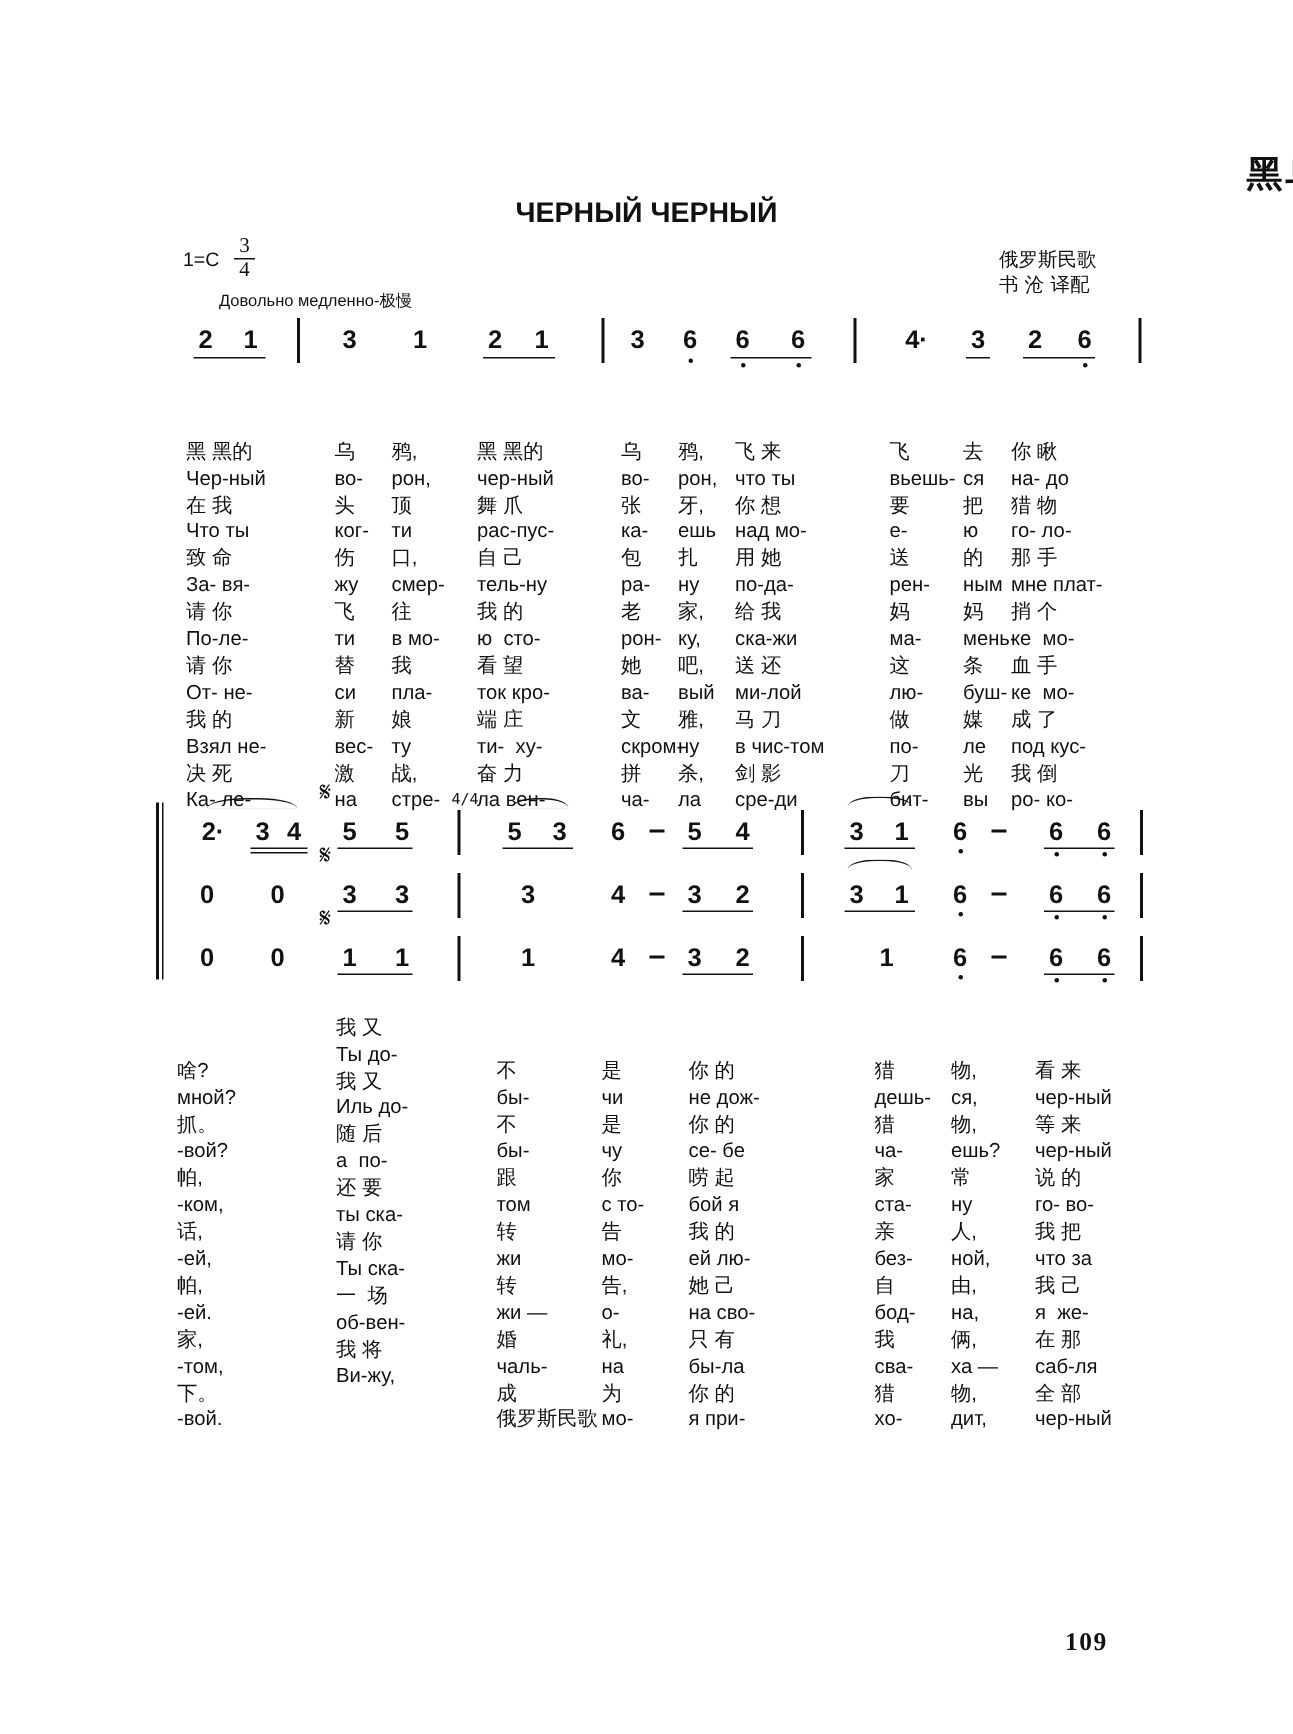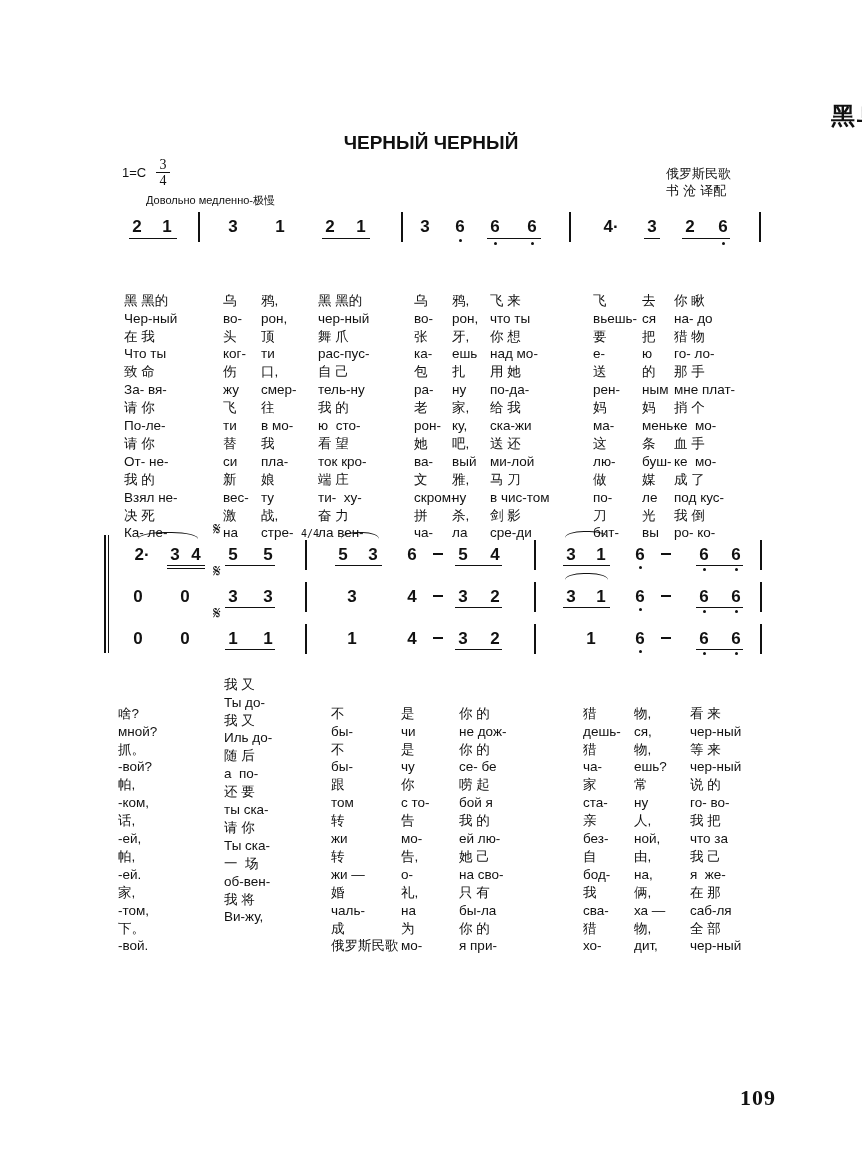--- a/index.html
+++ b/index.html
@@ -18,21 +18,21 @@
   .n { position: absolute; font-family: "Liberation Sans", sans-serif; font-weight: bold; font-size: 17px; width: 14px; text-align: center; }
   .ul { position: absolute; border-top: 1.5px solid #111; }
   .dot { position: absolute; width: 3px; height: 3px; background: #111; border-radius: 50%; }
   .bl { position: absolute; width: 1.5px; background: #111; }
   .dash { position: absolute; width: 10px; height: 1.5px; background: #111; }
   .lyric { position: absolute; font-family: "Liberation Sans", sans-serif; font-size: 13.5px; line-height: 17.9px; white-space: pre; }
   .lyric div { height: 17.9px; }
   .slur { position: absolute; border-top: 1.3px solid #111; border-radius: 50% 50% 0 0 / 8px 8px 0 0; height: 6px; }
   .segno { position: absolute; font-size: 18px; line-height: 18px; font-family: "DejaVu Sans", sans-serif; }
   .ts2 { position: absolute; font-family: "DejaVu Sans Mono", monospace; font-size: 10px; }
-  .pagenum { left: 740px; top: 1085px; font-family: "Liberation Serif", serif; font-weight: bold; font-size: 22px; letter-spacing: 1px; }
+  .pagenum { left: 710px; top: 1085px; font-family: "Liberation Serif", serif; font-weight: bold; font-size: 17px; letter-spacing: 1px; }
   .bracket { position: absolute; border-left: 2px solid #111; }
 </style>
 </head>
 <body>
 
 <div class="abs title-cn">黑乌鸦</div>
 <div class="abs title-ru">ЧЕРНЫЙ ЧЕРНЫЙ</div>
 <div class="abs key">1=C</div>
 <div class="abs timesig">
   <div>3</div>

